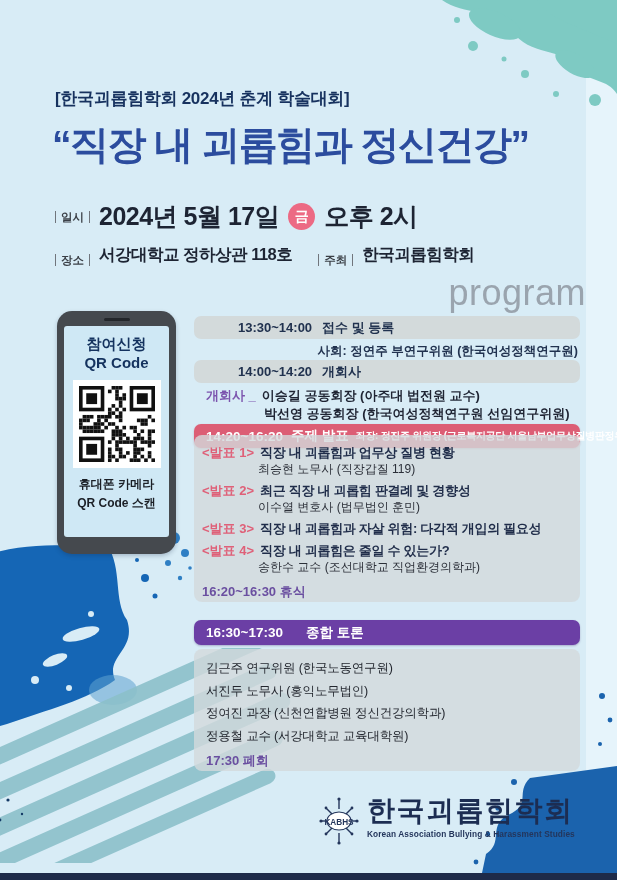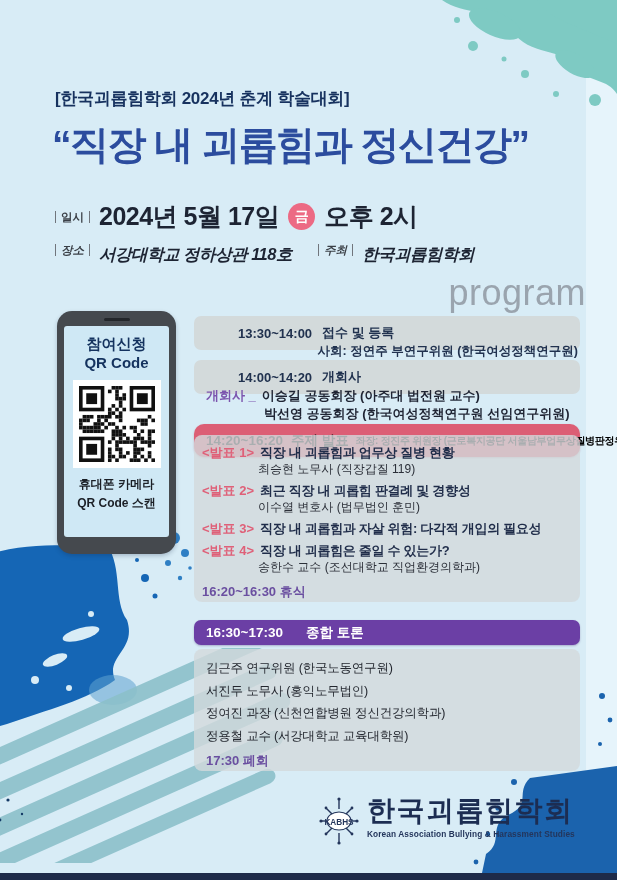--- a/index.html
+++ b/index.html
@@ -12,49 +12,49 @@
   .deco{position:absolute;z-index:0;pointer-events:none;}
   .content{position:absolute;inset:0;z-index:1;}
 
   
   .kicker{position:absolute;left:55px;top:87px;font-size:17px;font-weight:700;color:#17325f;letter-spacing:-0.3px;}
   .title{position:absolute;left:52px;top:118px;font-size:39px;font-weight:800;color:#2b4c9e;letter-spacing:-1.5px;white-space:nowrap;}
   .date-row{position:absolute;left:55px;top:200px;display:flex;align-items:center;gap:9px;}
   .meta-label{font-size:11.5px;font-weight:700;color:#3a3f46;padding:0 5px;border-left:1.3px solid #70757c;border-right:1.3px solid #70757c;line-height:12px;}
   .date-big{font-size:25px;font-weight:800;color:#1d2433;letter-spacing:-0.5px;}
   .day-badge{width:27px;height:27px;border-radius:50%;background:#ec6a84;color:#fff;font-size:14px;font-weight:800;display:flex;align-items:center;justify-content:center;}
-  .loc-row{position:absolute;left:55px;top:244px;display:flex;align-items:flex-start;gap:9px;font-style:italic;}
+  .loc-row{position:absolute;left:55px;top:244px;display:flex;align-items:flex-end;gap:9px;}
   .loc-val{font-size:16.5px;font-weight:800;color:#1d2433;letter-spacing:-0.5px;}
   .host-gap{width:8px;}
 
   
   .phone{position:absolute;left:57px;top:311px;width:119px;height:243px;background:#45494e;border-radius:15px;box-shadow:0 2px 4px rgba(20,40,70,.25);}
   .phone .speaker{position:absolute;top:7px;left:50%;transform:translateX(-50%);width:26px;height:3px;border-radius:2px;background:#23262a;}
   .screen{position:absolute;left:7px;right:7px;top:15px;bottom:17px;background:#cfe8f5;border-radius:3px;text-align:center;overflow:hidden;}
   .qr-title{margin-top:9px;font-size:15px;font-weight:800;color:#14325e;line-height:1.25;}
   .qr-title span{display:block;}
   .qr-box{width:88px;height:88px;background:#fff;margin:7px auto 0;display:flex;align-items:center;justify-content:center;}
   .qr-caption{margin-top:7px;font-size:12px;font-weight:800;color:#1b1f26;line-height:1.6;}
   .qr-caption span{display:block;}
 
   
   .program-col{position:absolute;left:194px;top:0;width:386px;}
   .program-heading{position:absolute;top:272px;right:-6px;font-size:36px;font-weight:400;color:#9aa4ae;letter-spacing:0.5px;}
   .bar{position:absolute;left:0;width:386px;box-sizing:border-box;border-radius:7px;padding:0 12px;display:flex;align-items:center;white-space:nowrap;}
-  .bar.gray{background:#d3dadb;color:#21324f;font-size:13px;font-weight:700;height:34px;padding-left:44px;}
+  .bar.gray{background:#d3dadb;color:#21324f;font-size:13px;font-weight:700;height:23px;padding-left:44px;}
   .bar .bar-time{font-weight:700;}
   .bar .bar-title{margin-left:10px;font-weight:700;}
   .bar1{top:316px;}
   .moderator{position:absolute;top:343px;right:2px;font-size:12.5px;font-weight:700;color:#21324f;}
   .bar2{top:360px;}
   .opening{position:absolute;left:12px;top:387px;font-size:13px;line-height:17.5px;white-space:nowrap;}
   .opening .op-label{color:#7c55ae;font-weight:800;margin-right:6px;}
   .opening .op-line1{font-weight:700;color:#1f2433;}
   .opening .op-line2{font-weight:700;color:#1f2433;margin-left:58px;}
-  .bar.pink{top:424px;background:#dc5e75;color:#000000;height:33px;box-shadow:0 1px 2px rgba(150,40,60,.3);border-radius:10px;}
+  .bar.pink{top:424px;background:#dc5e75;color:#ffffff;height:24px;box-shadow:0 1px 2px rgba(150,40,60,.3);}
   .bar.pink .bar-time{font-size:13.5px;font-weight:800;}
   .bar.pink .bar-title{font-size:13.5px;font-weight:800;margin-left:8px;}
   .bar.pink .bar-chair{font-size:10px;font-weight:700;margin-left:7px;letter-spacing:-0.3px;}
   .panel{position:absolute;left:0;width:386px;box-sizing:border-box;background:rgba(211,218,220,.8);border-radius:8px;}
   .panel.pres{top:435px;height:167px;padding:9px 8px;}
   .pres-item{margin-bottom:5px;}
   .pres-head{font-size:13px;line-height:17px;white-space:nowrap;}
   .pres-label{color:#df6078;font-weight:800;margin-right:6px;}
   .pres-title{color:#1f2c49;font-weight:800;letter-spacing:-0.3px;}
   .pres-speaker{font-size:12px;color:#2b2f38;margin-left:56px;line-height:16px;font-weight:500;}

